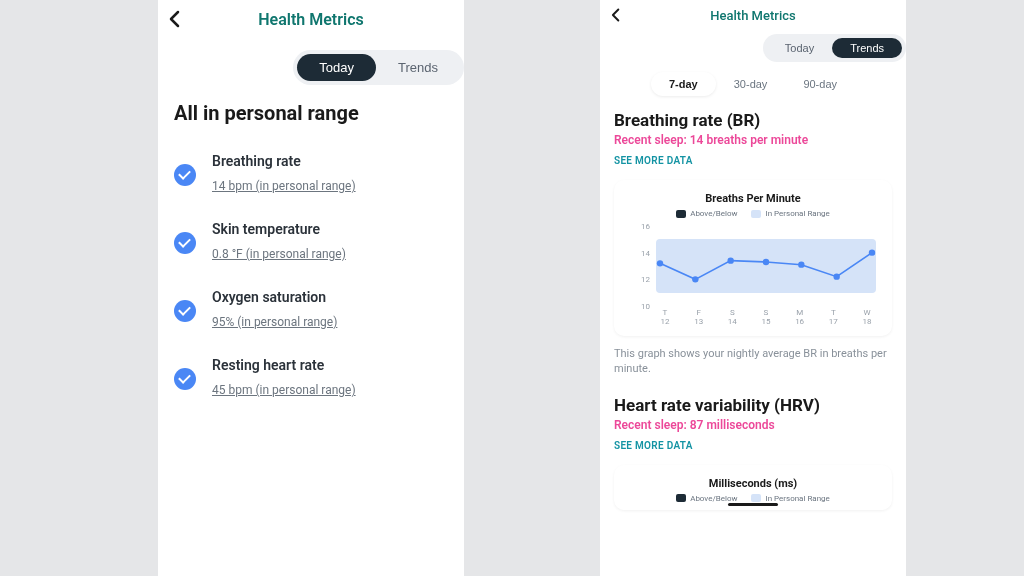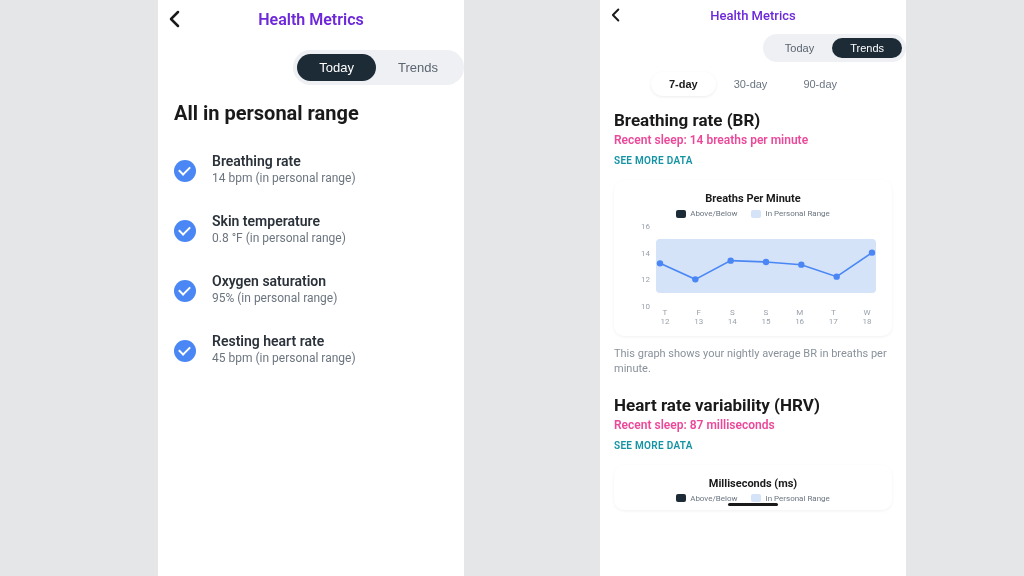--- a/index.html
+++ b/index.html
@@ -46,21 +46,21 @@
     position: absolute;
     left: 10px;
     top: 50%;
     transform: translateY(-50%);
     cursor: pointer;
   }
   .back svg { display: block; }
   .hdr-title {
     font-size: 16px;
     font-weight: 600;
-    color: #6d28d9;
+    color: #0f766e;
   }
   .hdr.tight .hdr-title { font-size: 13px; font-weight: 500; }
   
   .seg-wrap {
     display: flex;
     justify-content: flex-end;
     margin-top: 12px;
     margin-bottom: 16px;
   }
   .seg-wrap.tight { margin-top: 4px; margin-bottom: 10px; }
@@ -121,21 +121,22 @@
     transform: rotate(45deg);
   }
   .metric-title {
     font-size: 14px;
     font-weight: 600;
     color: #2b323a;
   }
   .metric-sub {
     font-size: 12px;
     color: #6c757f;
-    margin-top: 2px;
+    margin-top: 10px;
+    text-decoration: underline;
   }
   
   .seg2-wrap {
     display: flex;
     justify-content: center;
     margin-bottom: 14px;
   }
   .seg2-btn {
     border: none;
     background: transparent;

